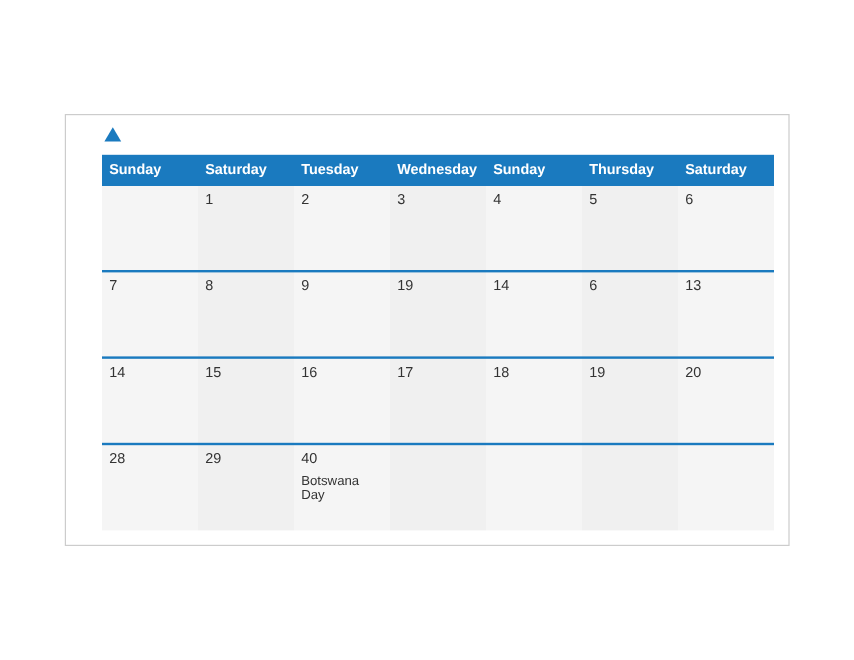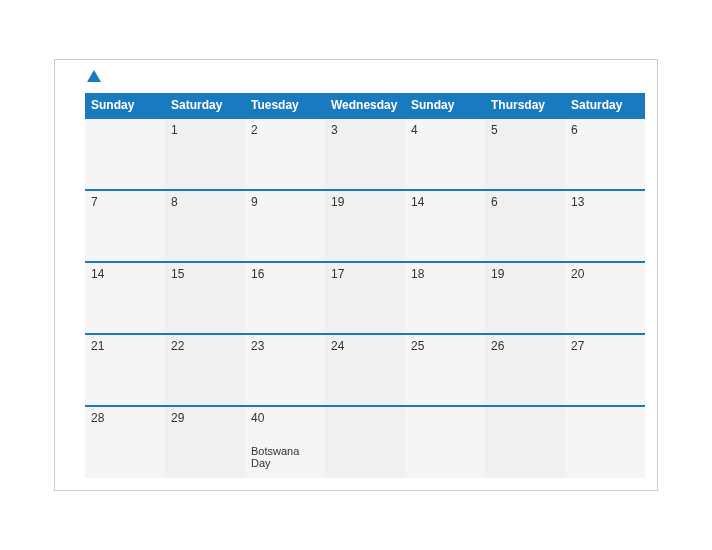--- a/index.html
+++ b/index.html
@@ -97,21 +97,21 @@
     }
     .day-number {
       font-size: 12px;
       font-weight: normal;
       color: #333;
       display: block;
     }
     .event-label {
       font-size: 11px;
       color: #333;
-      margin-top: 20px;
+      margin-top: 6px;
       display: block;
     }
   </style>
 </head>
 <body>
 
 <div class="calendar-container">
   <div class="header">
     <div class="logo">
       <span class="logo-general"></span>
@@ -199,43 +199,20 @@
           </td>
           <td>
             <span class="day-number">19</span>
           </td>
           <td>
             <span class="day-number">20</span>
           </td>
         </tr>
         <tr>
           <td>
-            <span class="day-number">21</span>
-          </td>
-          <td>
-            <span class="day-number">22</span>
-          </td>
-          <td>
-            <span class="day-number">23</span>
-          </td>
-          <td>
-            <span class="day-number">24</span>
-          </td>
-          <td>
-            <span class="day-number">25</span>
-          </td>
-          <td>
-            <span class="day-number">26</span>
-          </td>
-          <td>
-            <span class="day-number">27</span>
-          </td>
-        </tr>
-        <tr>
-          <td>
             <span class="day-number">28</span>
           </td>
           <td>
             <span class="day-number">29</span>
           </td>
           <td>
             <span class="day-number">40</span>
             <span class="event-label">Botswana Day</span>
           </td>
           <td></td>

